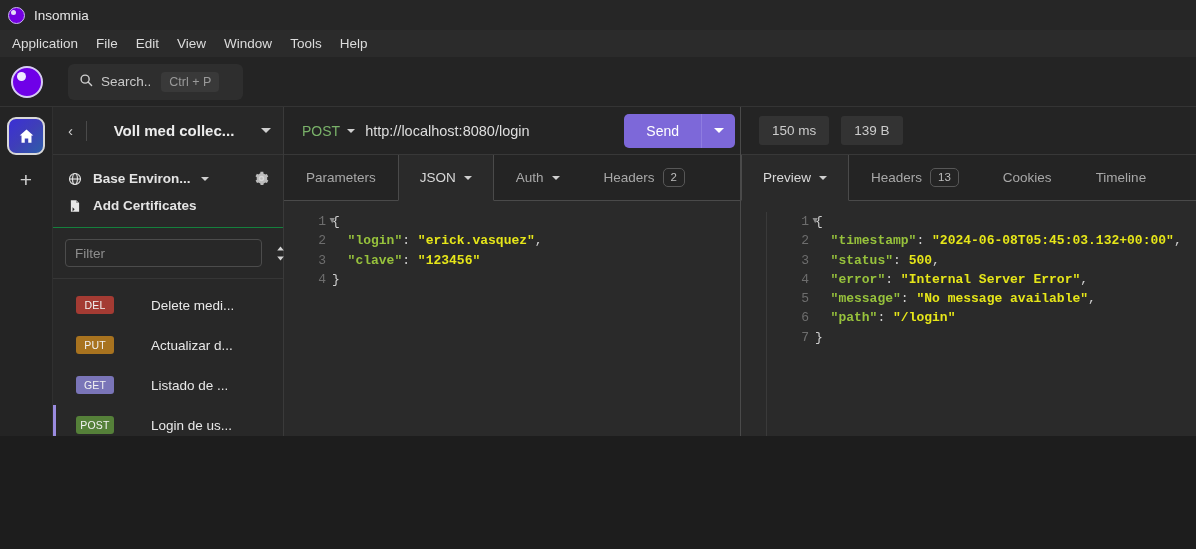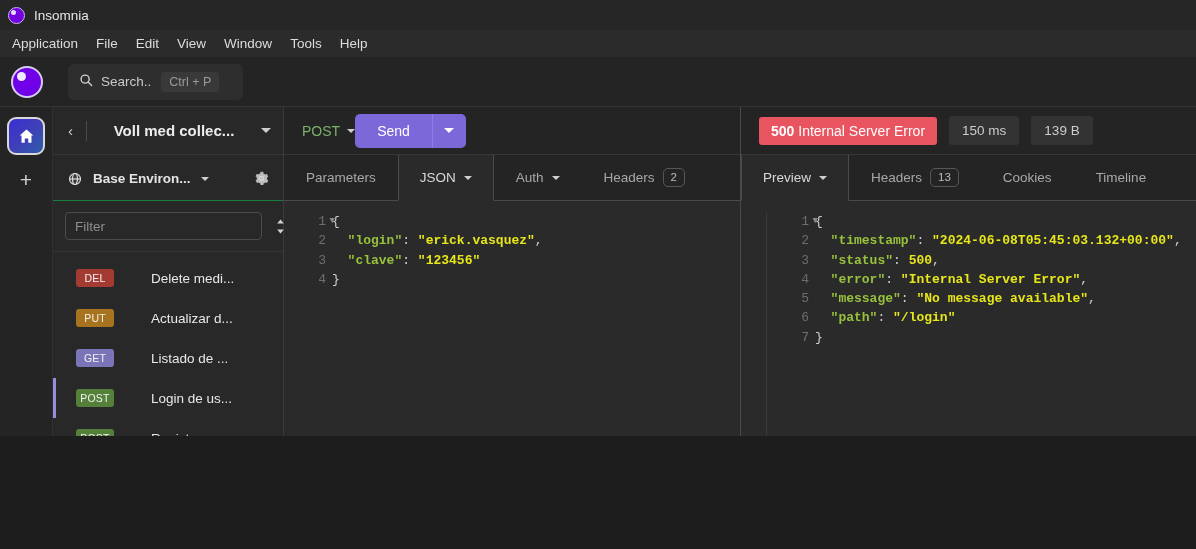--- a/index.html
+++ b/index.html
@@ -143,21 +143,21 @@
   
   .reqpane { width: 457px; flex: none; display: flex; flex-direction: column;
              background: #2a2a2a; border-right: 1px solid #4a4a4a; }
   .url-bar {
     height: 48px; display: flex; align-items: center;
     background: #242424; border-bottom: 1px solid #383838; flex: none;
     padding-left: 18px;
   }
   .method { font-size: 14px; color: #79b169; }
   .url-text { font-size: 14.5px; color: #dedede; margin-left: 10px; flex: 1; white-space: nowrap; }
-  .send-wrap { display: flex; align-items: stretch; height: 34px; flex: none; }
+  .send-wrap { display: flex; align-items: stretch; height: 34px; margin-right: 5px; flex: none; }
   .send-btn {
     background: #7d68d9; color: #fff; font-size: 14px;
     border: none; border-radius: 5px 0 0 5px; padding: 0 22px;
     font-family: "Liberation Sans", sans-serif; cursor: pointer;
   }
   .send-drop {
     background: #7d68d9; border-radius: 0 5px 5px 0; width: 34px;
     display: flex; align-items: center; justify-content: center; cursor: pointer;
     border-left: 1px solid #8e7ce0;
   }
@@ -290,20 +290,30 @@
           </span>
           <span class="lbl">Base Environ...</span>
           <span class="caret sm"></span>
           <span class="sb-gear">
             <svg width="15" height="15" viewBox="0 0 16 16" fill="#d5d5d5">
               <path d="M8 5.1a2.9 2.9 0 100 5.8 2.9 2.9 0 000-5.8zm0 4.3a1.4 1.4 0 110-2.8 1.4 1.4 0 010 2.8z"></path>
               <path d="M14 8c0-.4 0-.8-.1-1.2l1.3-1-1.5-2.6-1.6.6c-.6-.5-1.2-.8-1.9-1L9.9.9H6.9l-.3 1.7c-.7.2-1.3.5-1.9 1l-1.6-.6L1.6 5.6l1.3 1C2.9 7 2.9 7.6 2.9 8s0 .8.1 1.2l-1.3 1 1.5 2.6 1.6-.6c.6.5 1.2.8 1.9 1l.3 1.8h3l.3-1.8c.7-.2 1.3-.5 1.9-1l1.6.6 1.5-2.6-1.3-1c.1-.4.1-.8.1-1.2z" opacity=".85"></path>
             </svg>
           </span>
         </div>
+        <div class="sb-row">
+          <span class="ico">
+            <svg width="14" height="14" viewBox="0 0 16 16" fill="#e6e6e6">
+              <path d="M3.3 1.3h6l3.4 3.4v10H3.3z"></path>
+              <path d="M9.3 1.3l3.4 3.4H9.3z" fill="#9a9a9a"></path>
+              <path d="M5.2 9.4l2.4 2.4-2.4 2.4z" fill="#282828"></path>
+            </svg>
+          </span>
+          <span class="lbl">Add Certificates</span>
+        </div>
       </div>
 
       <div class="sb-filter">
         <input class="filter-input" type="text" placeholder="Filter" style="">
         <span class="sortbtn">
           <svg width="13" height="17" viewBox="0 0 12 16" fill="#d4d4d4">
             <path d="M6 1.4l3.1 3.8H2.9z"></path>
               <path d="M6 14.6L2.9 10.8h6.2z"></path>
           </svg>
         </span>
@@ -336,20 +346,21 @@
             <span class="badge" style="background: rgb(85, 128, 57);">POST</span>
             <span class="req-name">Registrar me...</span>
           </div>
         </div>
     </div>
 
     <div class="reqpane">
       <div class="url-bar">
         <span class="method">POST</span>
         <span class="caret sm" style="margin-left:7px"></span>
+        <span class="url-text">http://localhost:8080/login</span>
         <span class="send-wrap">
           <button class="send-btn">Send</button>
           <span class="send-drop">
             <span class="caret-w"></span>
           </span>
         </span>
       </div>
 
       <div class="tabs" id="request-tabs">
           <div class="tab">
@@ -380,24 +391,20 @@
             <div class="ln"><span class="tok-punc">{</span></div>
             <div class="ln"><span class="tok-key">  "login"</span><span class="tok-punc">: </span><span class="tok-str">"erick.vasquez"</span><span class="tok-punc">,</span></div>
             <div class="ln"><span class="tok-key">  "clave"</span><span class="tok-punc">: </span><span class="tok-str">"123456"</span></div>
             <div class="ln"><span class="tok-punc">}</span></div>
           </div>
       </div>
     </div>
 
     <div class="respane">
       <div class="resp-status">
-        <span class="status-badge">
-          <b>500</b>
-          <span>Internal Server Error</span>
-        </span>
         <span class="meta-chip">150 ms</span>
         <span class="meta-chip">139 B</span>
       </div>
 
       <div class="tabs" id="response-tabs">
           <div class="tab active">
             <span>Preview</span>
             <span class="caret sm"></span>
           </div>
           <div class="tab">

